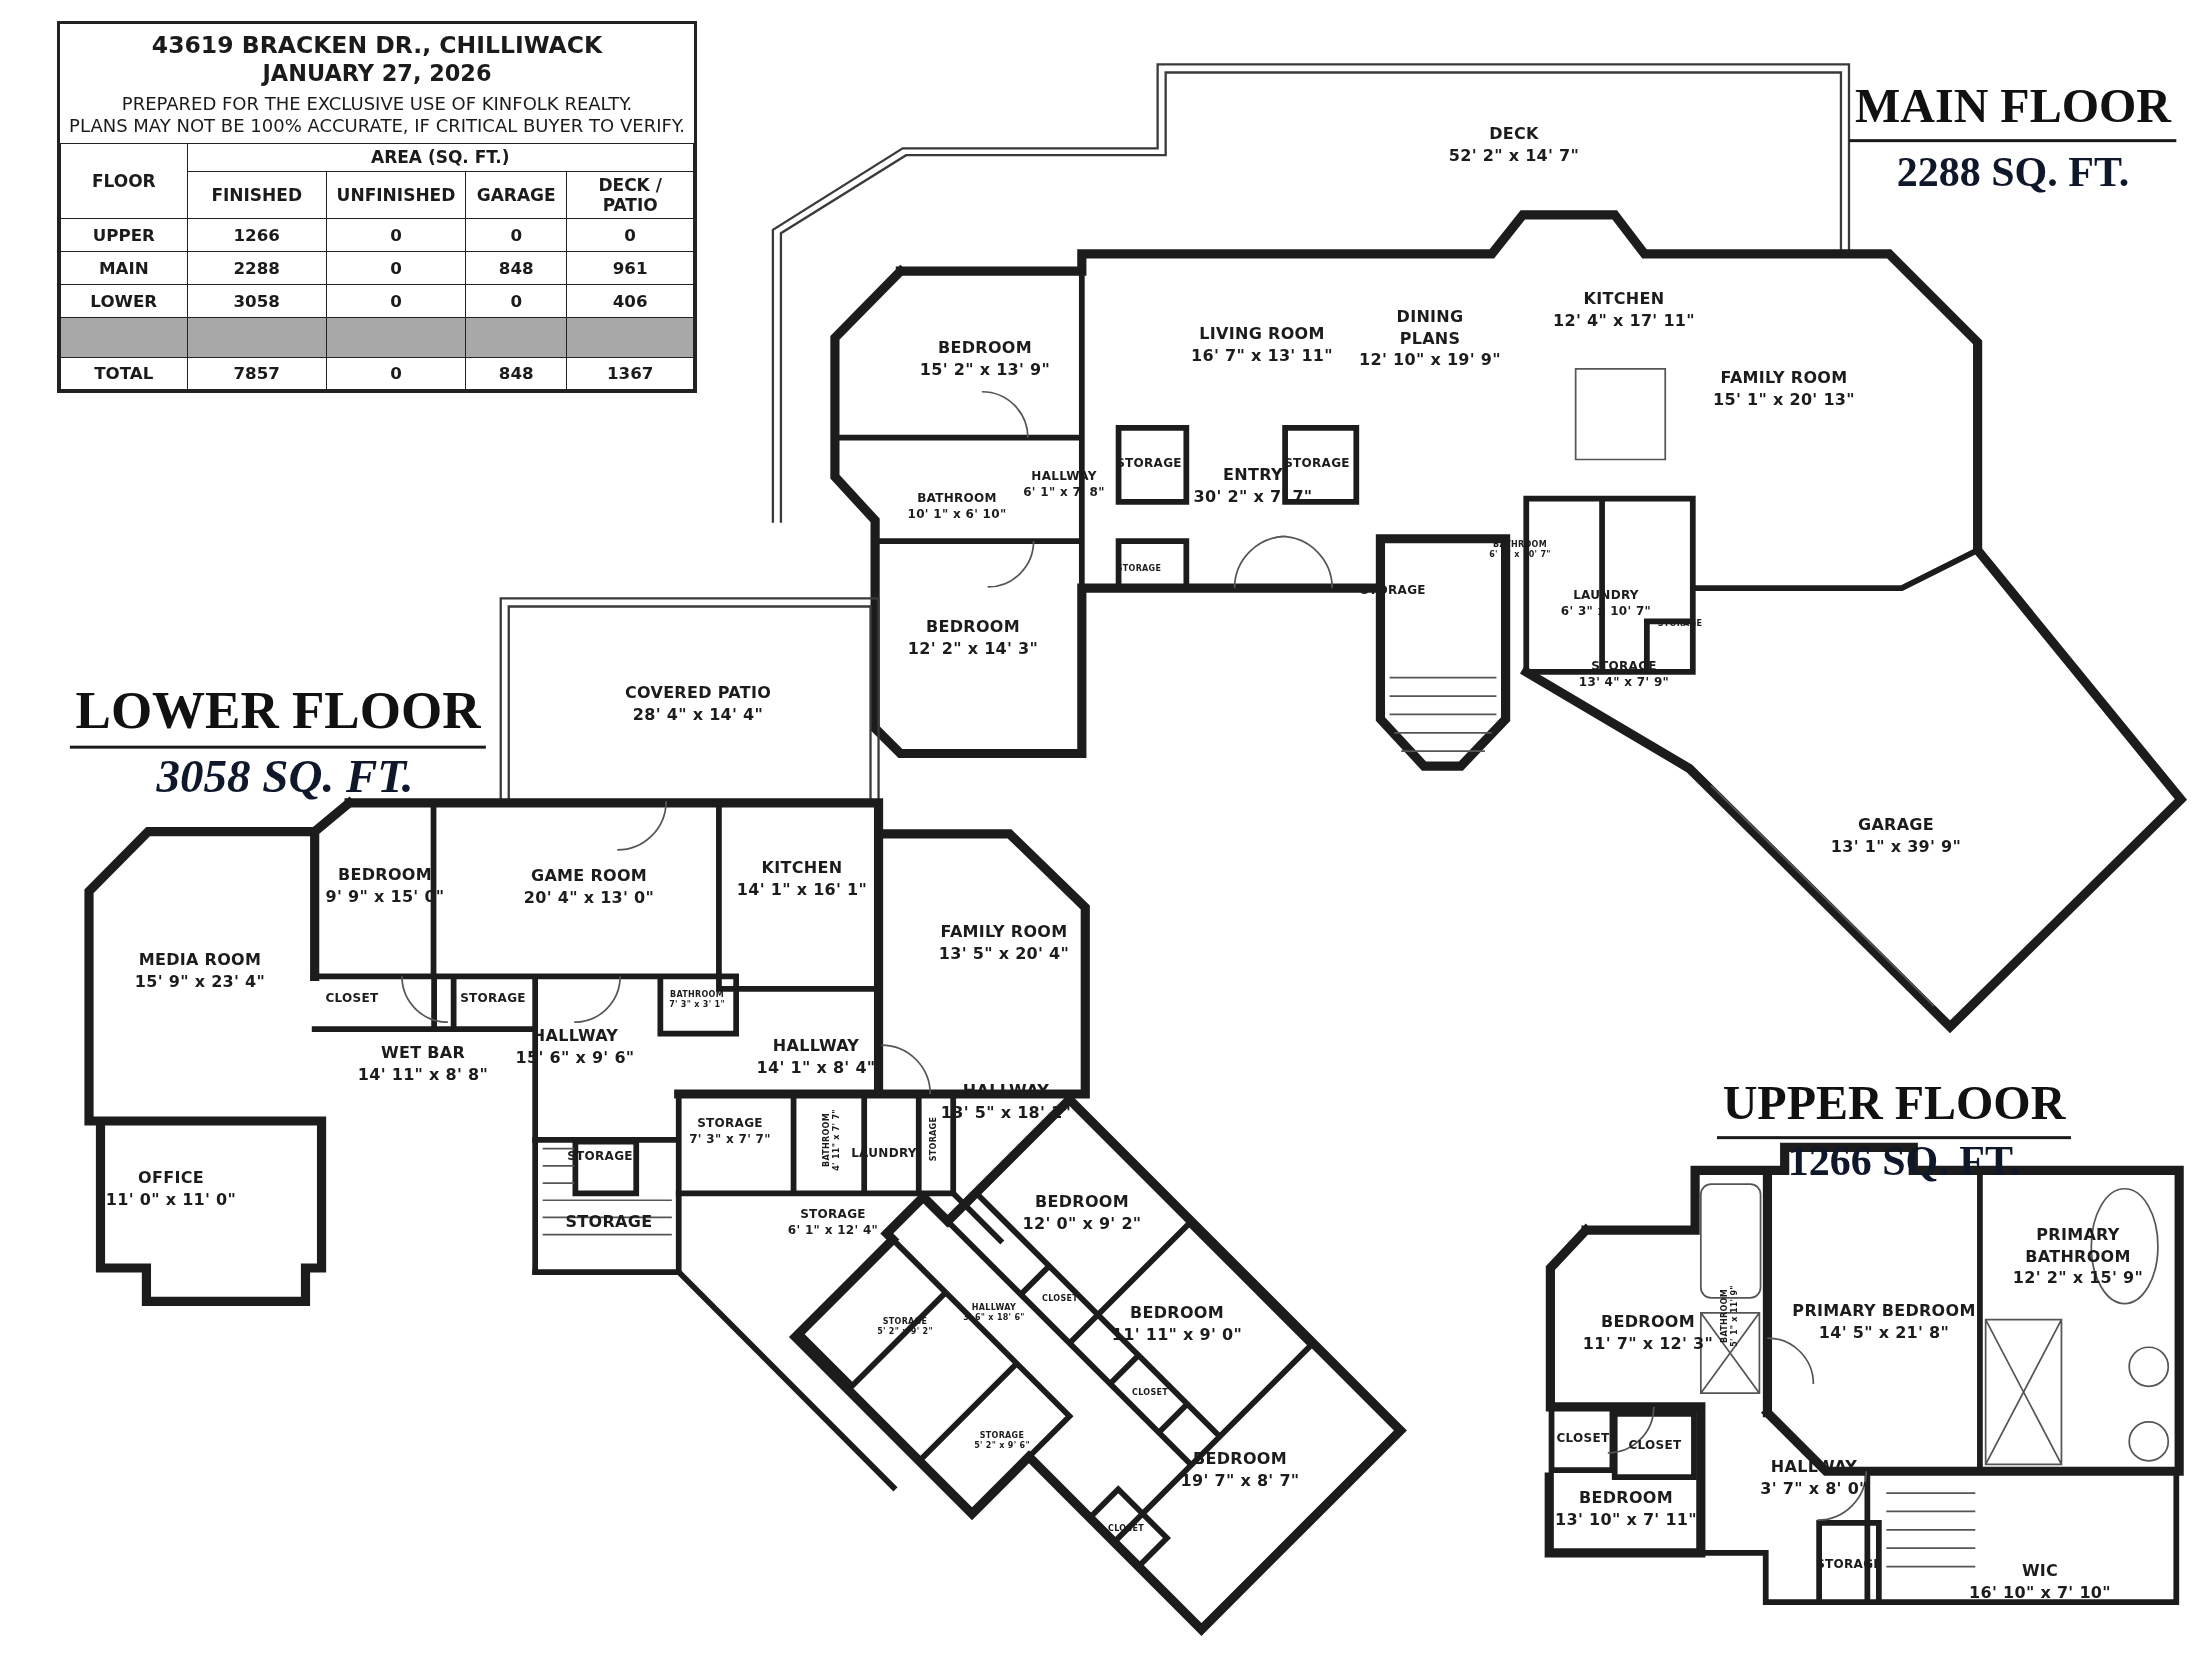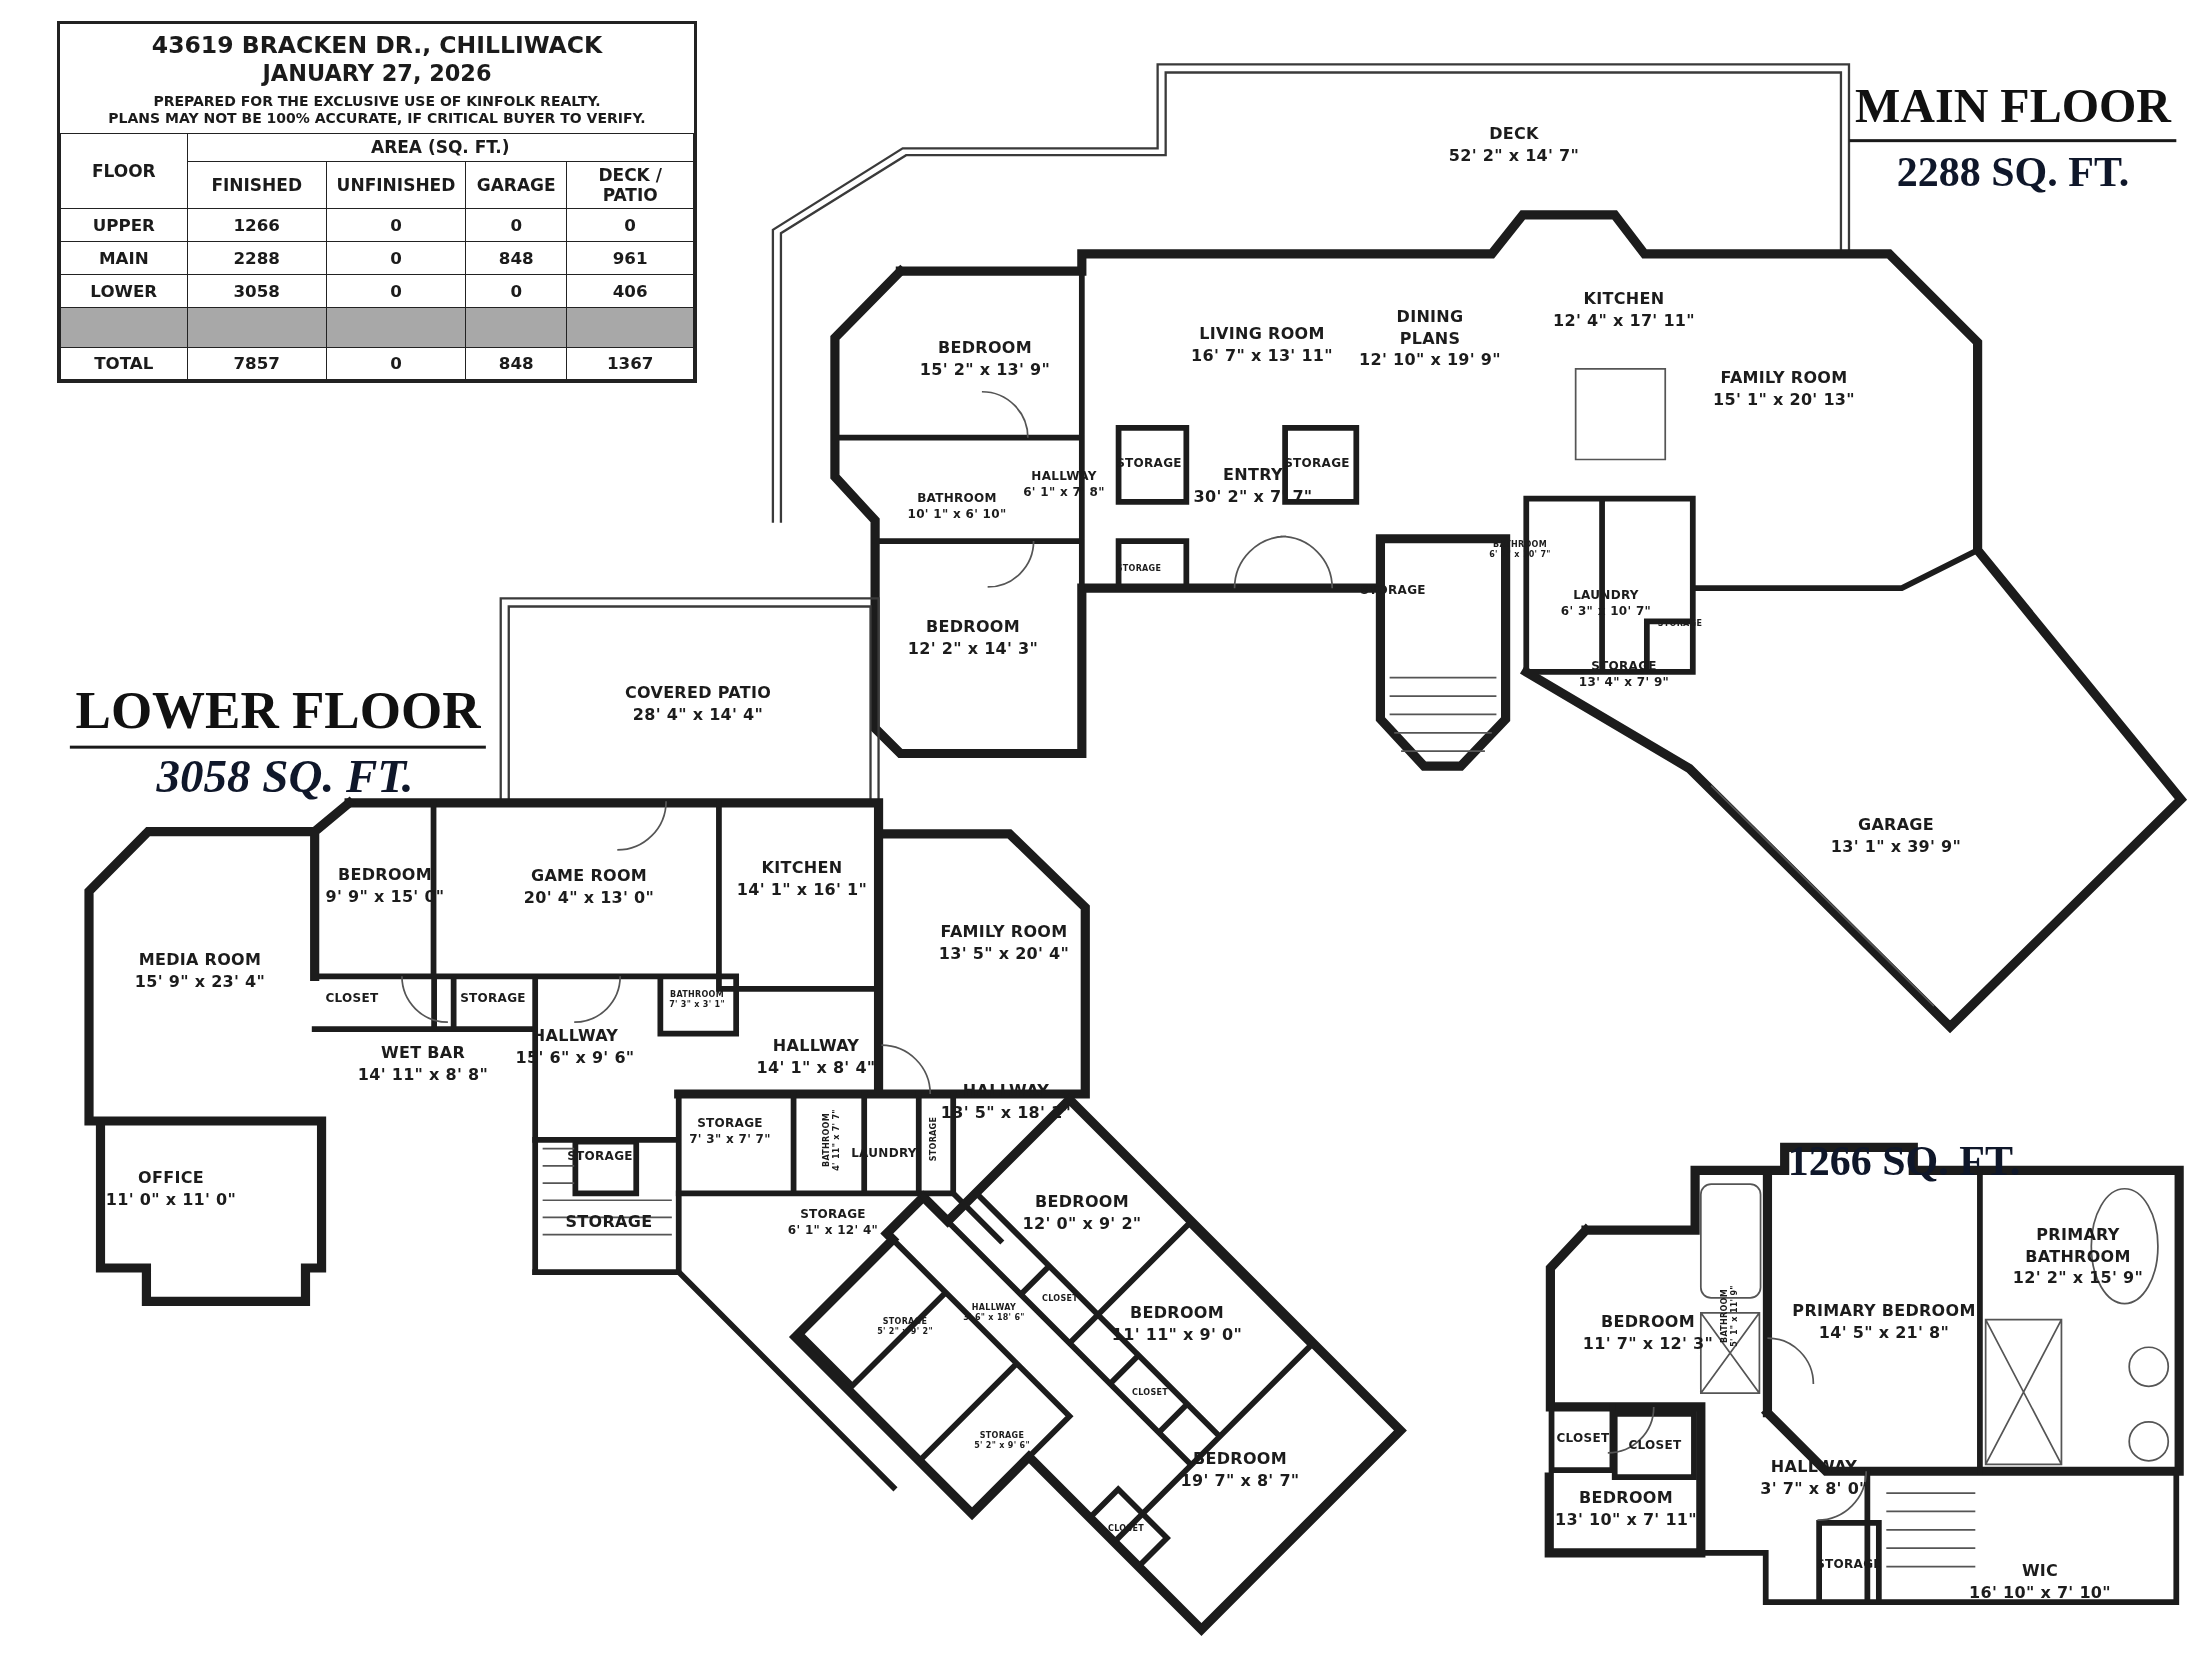--- a/index.html
+++ b/index.html
@@ -21,21 +21,21 @@
   .ftitle{position:absolute;transform:translate(-50%,-50%);font-family:"Liberation Serif","DejaVu Serif",serif;
           font-weight:700;color:#111;white-space:nowrap;}
   .ftitle .tline{display:inline-block;border-bottom:3.4px solid #1a1a1a;padding:0 5.7px 5.7px;}
   .fsub{position:absolute;transform:translate(-50%,-50%);font-family:"Liberation Serif","DejaVu Serif",serif;
         font-weight:700;color:#0f172a;white-space:nowrap;}
   
   #sheet{position:absolute;left:57px;top:21px;width:634px;border:3.4px solid #222;background:#fff;
          text-align:center;}
   #sheet .addr{font-size:23.5px;font-weight:700;margin:6.9px 3.4px 1.1px;text-align:center;}
   #sheet .date{font-size:22.4px;font-weight:700;margin:1.1px 0 6.9px;}
-  #sheet .note{font-size:14px;font-weight:700;margin:1.1px 0;}
+  #sheet .note{font-size:18px;font-weight:400;margin:1.1px 0;}
   #area-table{width:100%;border-collapse:collapse;margin-top:6.9px;}
   #area-table td,#area-table th{border:1.7px solid #222;font-weight:700;font-size:16.7px;padding:3.4px 2.3px;}
   #area-table .hdr{font-size:17px;}
   #area-table .gray td{background:#a8a8a8;height:32px;}
   #area-table td{height:25px;}
 </style>
 </head>
 <body>
 
 <div id="canvas">
@@ -160,20 +160,23 @@
   <div class="ftitle" style="left:2013px;top:110px;font-size:48px;">
     <span class="tline">MAIN FLOOR</span>
   </div>
   <div class="fsub" style="left:2013px;top:172px;font-size:42px;">2288 SQ. FT.</div>
 
   <div class="ftitle" style="left:278px;top:714px;font-size:53px;">
     <span class="tline">LOWER FLOOR</span>
   </div>
   <div class="fsub" style="left:285px;top:776px;font-size:47px;font-style:italic;">3058 SQ. FT.</div>
 
+  <div class="ftitle" style="left:1894px;top:1107px;font-size:48px;">
+    <span class="tline">UPPER FLOOR</span>
+  </div>
   <div class="fsub" style="left:1904px;top:1161px;font-size:42px;">1266 SQ. FT.</div>
 
   <div class="labels">
       <div class="room md" style="left: 1514px; top: 145px;">
         <div>DECK</div>
         <div>52' 2" x 14' 7"</div>
       </div>
       <div class="room md" style="left: 985px; top: 359px;">
         <div>BEDROOM</div>
         <div>15' 2" x 13' 9"</div>

